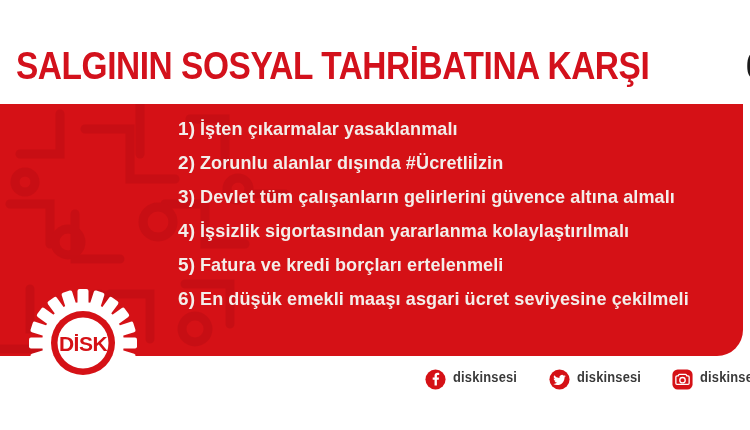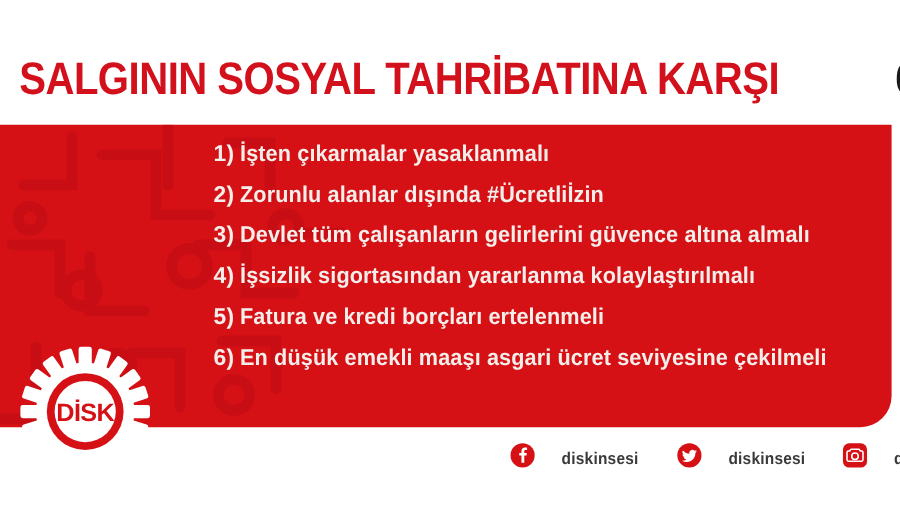--- a/index.html
+++ b/index.html
@@ -91,41 +91,41 @@
     color: #f3eeea;
   }
   .measure-text {
     transform: scaleX(0.95);
     transform-origin: left center;
   }
 
   
   .logo {
     position: absolute;
-    left: 16px;
+    left: 28px;
     top: 288px;
     width: 110px;
     height: 110px;
   }
   .logo svg { display: block; }
 
   
   .social-bar {
     position: absolute;
     left: 425px;
     top: 366px;
     height: 26px;
     display: flex;
     align-items: center;
     gap: 26px;
   }
   .social-item {
     display: flex;
-    align-items: flex-end;
-    gap: 22px;
+    align-items: flex-start;
+    gap: 7px;
   }
   .social-icon {
     width: 21px;
     height: 21px;
     flex: 0 0 21px;
     display: block;
   }
   .social-handle {
     font-family: "Liberation Sans Narrow", "Liberation Sans", sans-serif;
     font-weight: bold;

